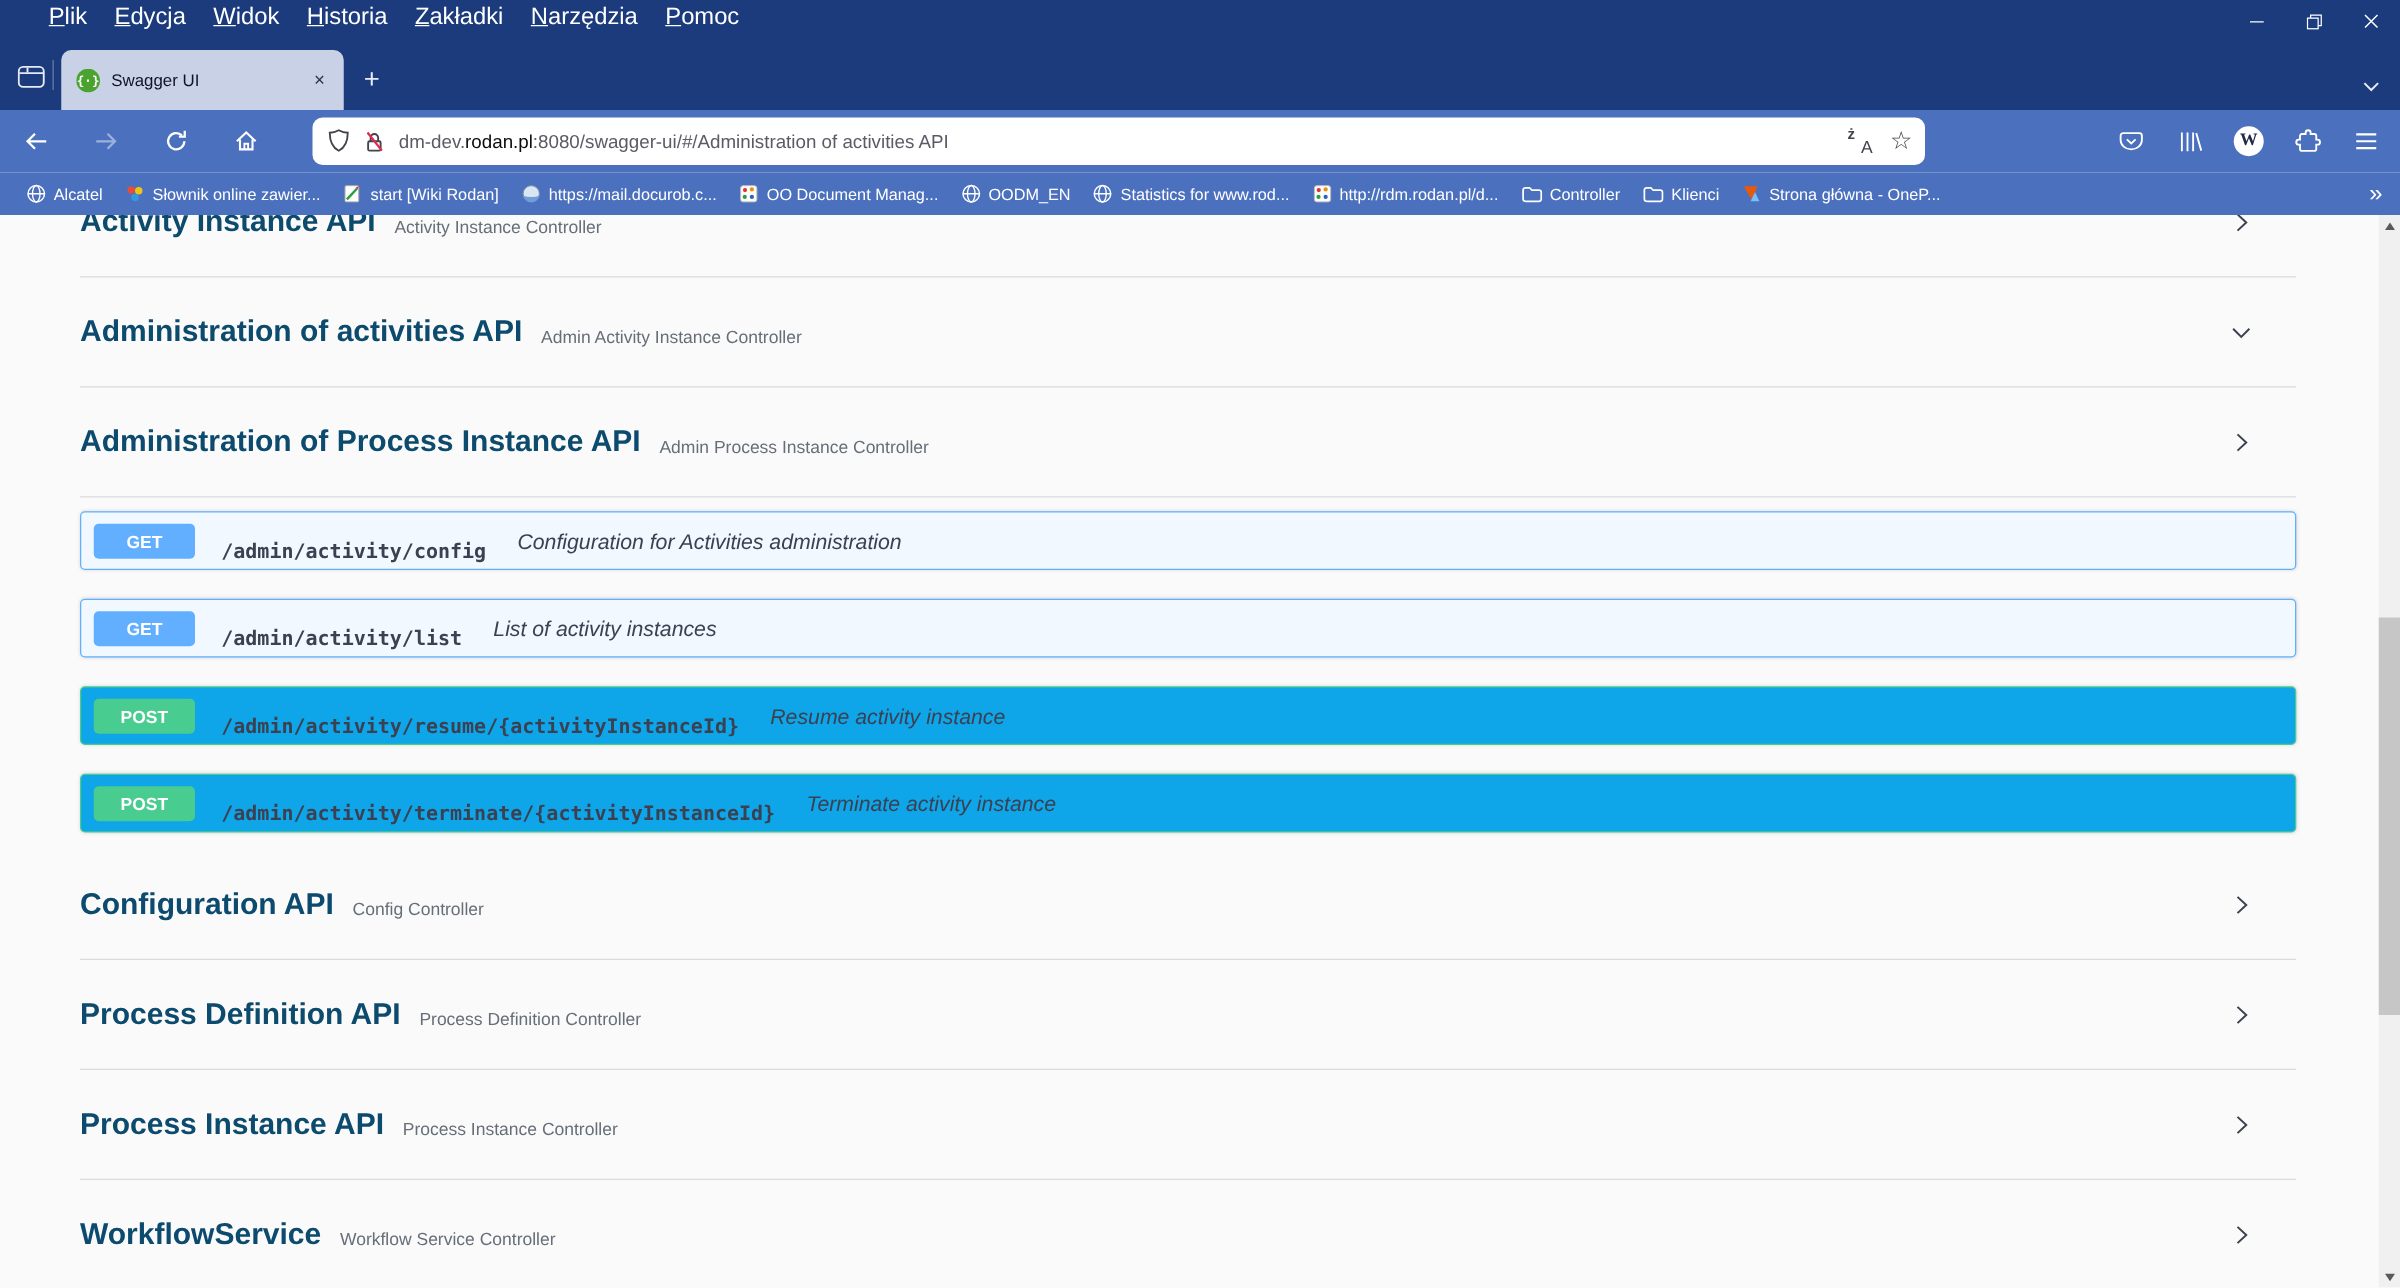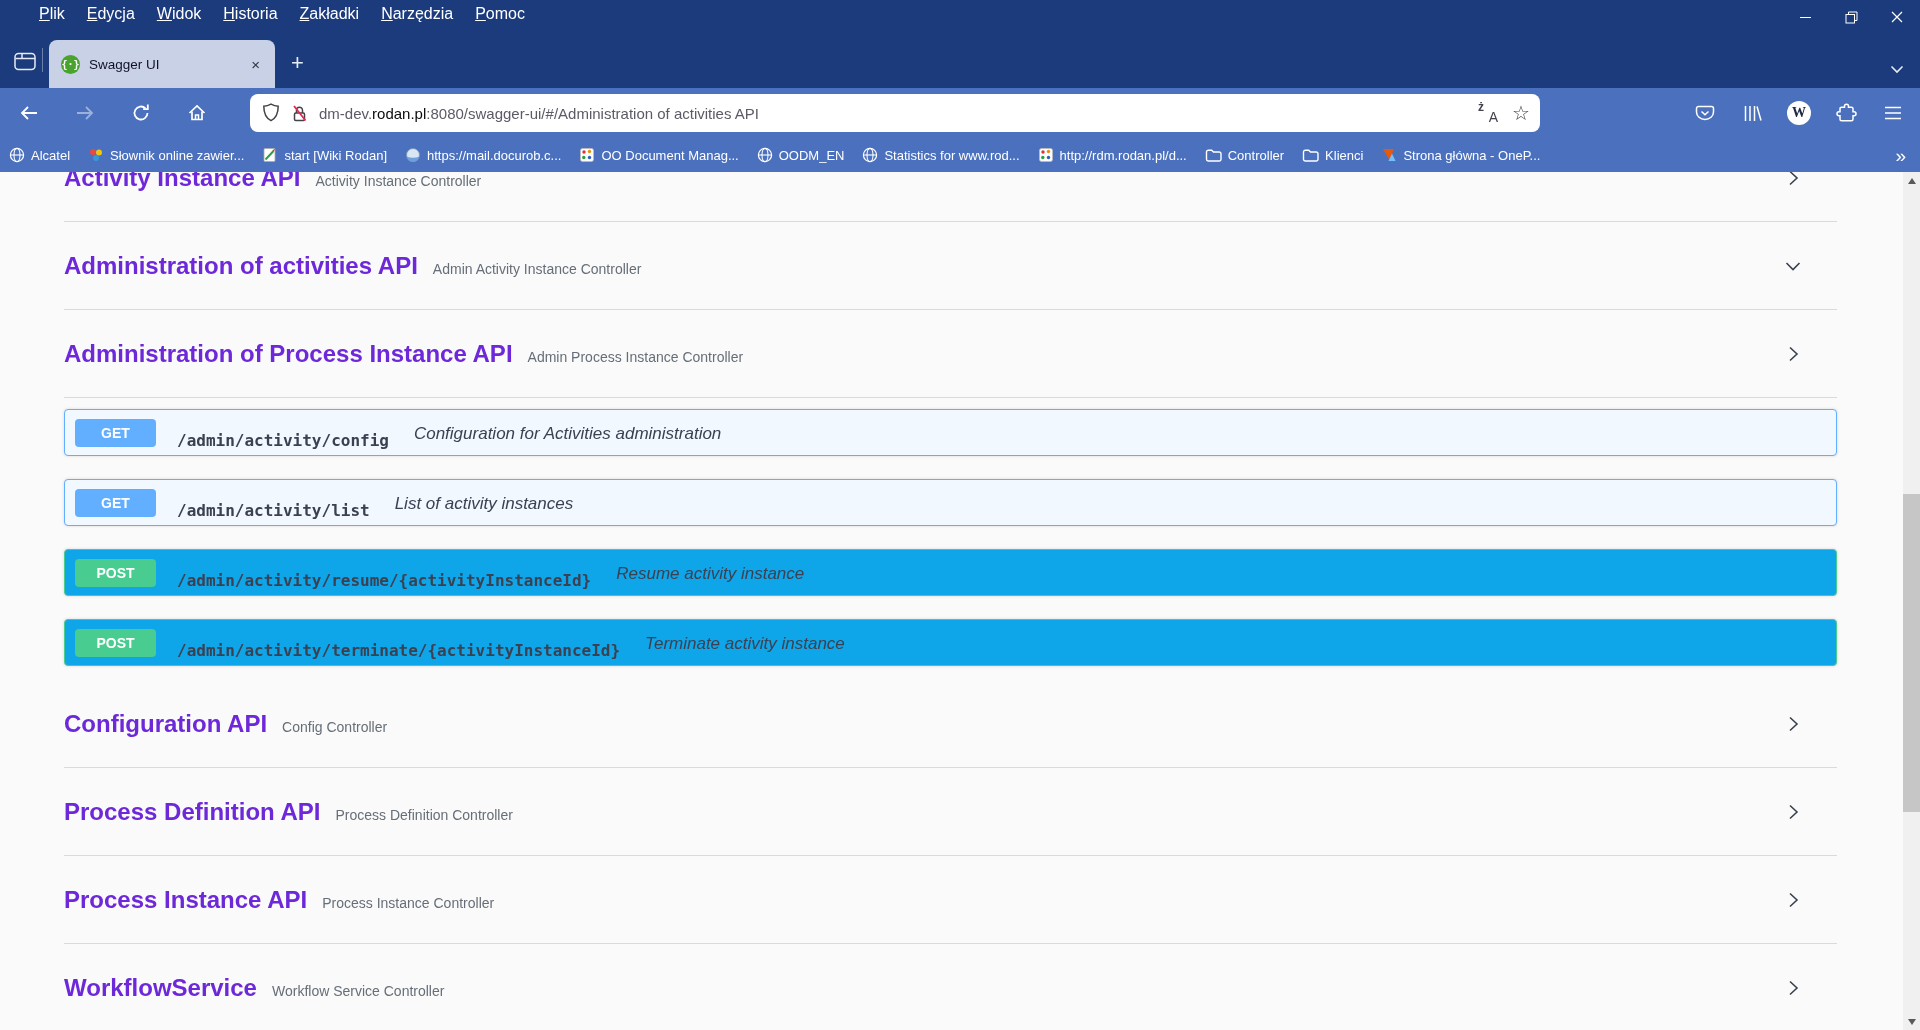--- a/index.html
+++ b/index.html
@@ -4,21 +4,21 @@
 <style>
   * { box-sizing: border-box; margin: 0; padding: 0; }
   html, body { width: 1920px; height: 1030px; overflow: hidden; }
   body { font-family: "Liberation Sans", sans-serif; background: #fafafa; }
 
   .browser { width: 1920px; height: 1030px; display: flex; flex-direction: column; }
 
   
   .menubar { height: 28px; background: #1b3b7d; display: flex; align-items: center;
              padding-left: 28px; position: relative; flex: none; }
-  .menu-item { color: #fff; font-size: 16px; padding: 0 11px; cursor: default; }
+  .menu-item { color: #fff; font-size: 19px; padding: 0 11px; cursor: default; }
   .menu-item::first-letter { text-decoration: underline; }
   .win-controls { position: absolute; top: 0; right: 0; display: flex; height: 34px; }
   .win-btn { width: 46px; display: flex; align-items: center; justify-content: center; }
 
   
   .tabbar { height: 60px; background: #1b3b7d; display: flex; align-items: flex-end;
             position: relative; flex: none; }
   .ffview-btn { width: 30px; height: 30px; margin: 0 0 12px 10px; display: flex;
                 align-items: center; justify-content: center; }
   .tab-sep { width: 1px; height: 24px; background: rgba(255,255,255,.35); margin: 0 6px 16px 2px; }
@@ -48,32 +48,32 @@
   .star-ic { font-size: 20px; color: #43434c; line-height: 1; }
   .nav-right { position: absolute; right: 10px; top: 8px; display: flex; gap: 12px; }
   .nav-right .nav-btn { width: 34px; }
   .w-circle { width: 24px; height: 24px; background: #fff; border-radius: 50%;
               display: flex; align-items: center; justify-content: center;
               font-family: "Liberation Serif", serif; font-weight: bold; font-size: 14px;
               color: #202a44; }
 
   
   .bookmarksbar { height: 34px; background: #4b70be; display: flex; align-items: center;
-                  padding-left: 0; position: relative; flex: none; }
+                  padding-left: 12px; position: relative; flex: none; }
   .bm { display: flex; align-items: center; gap: 6px; padding: 4px 9px; color: #fff;
         font-size: 13px; white-space: nowrap; }
   .bm-overflow { position: absolute; right: 14px; color: #fff; font-size: 19px; line-height: 1; }
 
   
   .content { flex: 1; background: #fafafa; position: relative; overflow: hidden; }
   .swagger-wrap { margin-left: 64px; width: 1773px; }
   .api-section { height: 88px; display: flex; align-items: center;
                  border-bottom: 1px solid #d9dadd; padding-right: 34px; cursor: pointer; }
   .api-section.clipped { margin-top: -38px; }
-  .sec-title { font-size: 24px; font-weight: 700; color: #6d28d9; }
+  .sec-title { font-size: 24px; font-weight: 700; color: #0c4a6e; }
   .sec-sub { font-size: 14px; color: #666e78; margin-left: 15px; padding-top: 6px; }
   .sec-arrow { margin-left: auto; }
   .ops { padding: 11px 0 14px 0; text-align: center; }
   .op { height: 47px; border-radius: 4px; display: flex; align-items: center;
         padding: 0 10px; margin-bottom: 23px; box-shadow: 0 0 3px rgba(0,0,0,.15); }
   .op:last-child { margin-bottom: 0; }
   .op.get { background: #f1f8ff; border: 1px solid #61affe; }
   .op.post { background: #0ea5e9; border: 1px solid #49cc90; }
   .badge { width: 81px; height: 28px; border-radius: 4px; color: #fff; font-weight: bold;
            font-size: 14px; display: flex; align-items: center; justify-content: center; }

